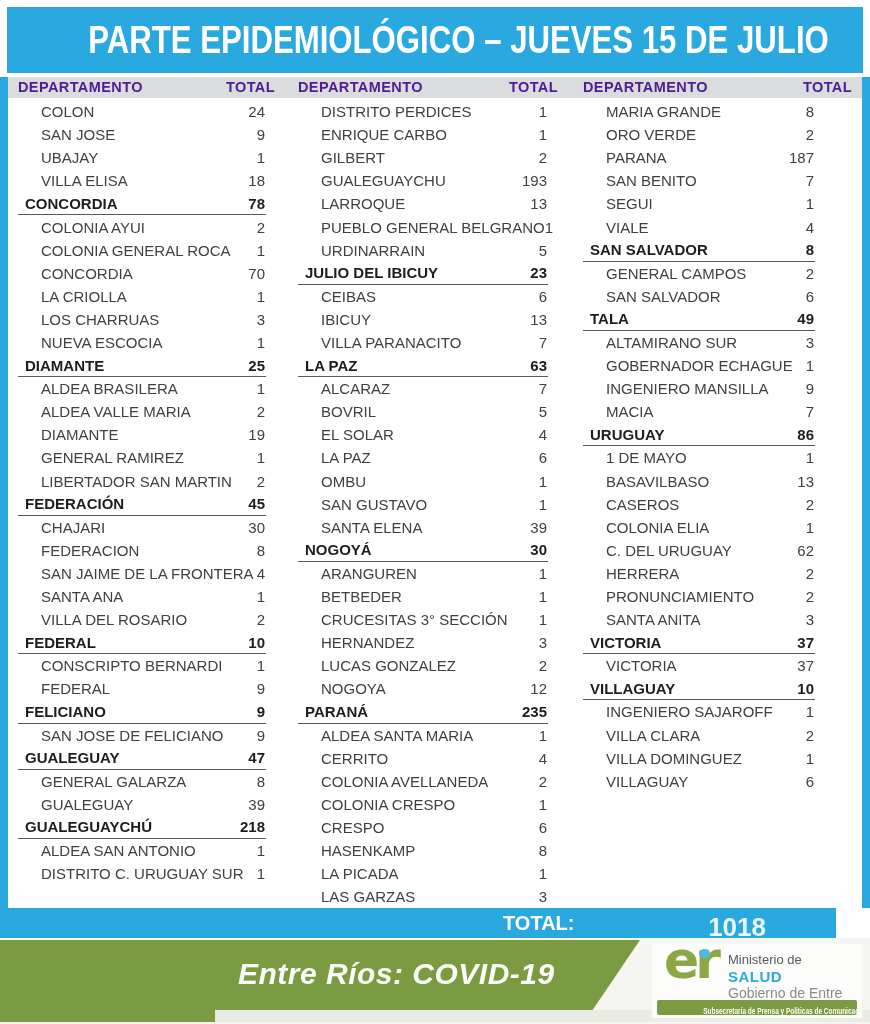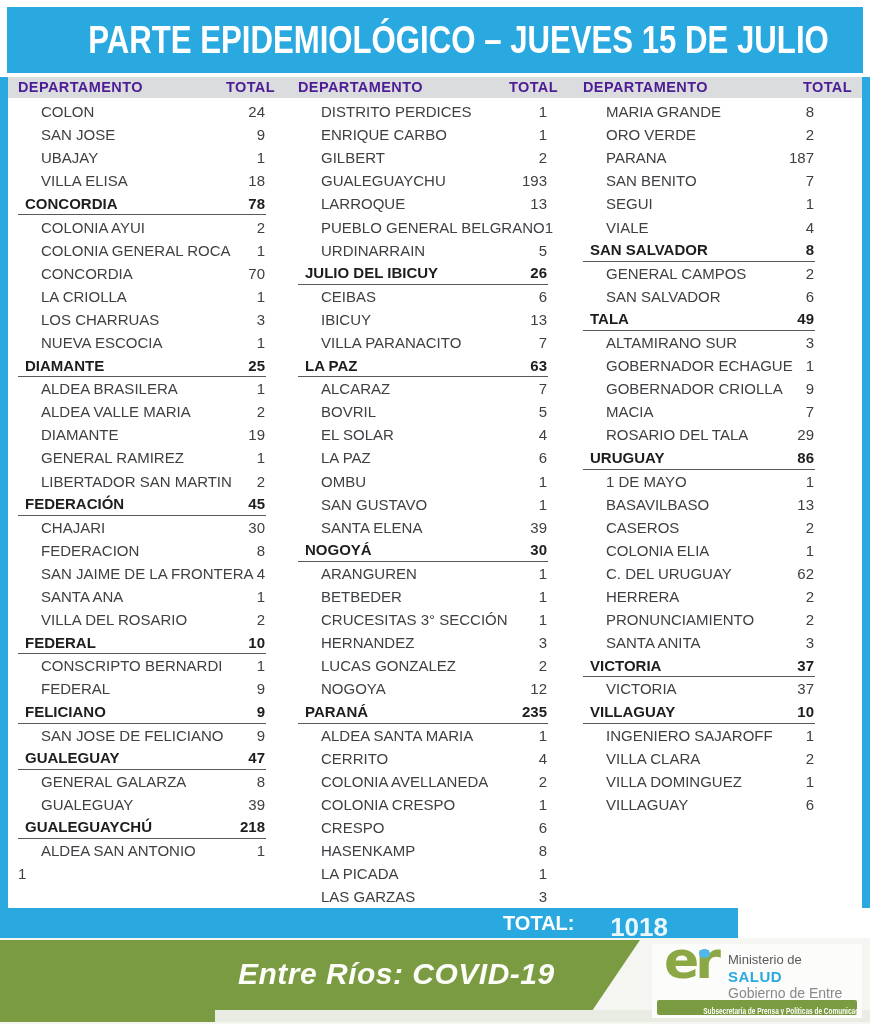--- a/index.html
+++ b/index.html
@@ -39,21 +39,21 @@
   .tcol3{left:575px;width:232px;}
   .row{
     height:23.1px;display:flex;justify-content:space-between;align-items:center;
     font-size:15px;color:#3F4043;box-sizing:border-box;white-space:nowrap;
   }
   .row.dept{font-weight:bold;color:#1D1D1F;border-bottom:1.6px solid #58595B;}
   .row.dept .rname{padding-left:7px;}
   .row.loc .rname{padding-left:23px;}
   .rval{padding-right:1px;}
   
-  .totalbar{position:absolute;left:0;top:908px;width:738px;height:30px;background:#29A9E0;}
+  .totalbar{position:absolute;left:0;top:908px;width:836px;height:30px;background:#29A9E0;}
   .totalbar .lbl{position:absolute;left:503px;top:4px;color:#fff;font-size:20px;font-weight:bold;}
   .totalbar .val{position:absolute;right:70px;top:4px;color:#EAF7FD;font-size:26px;font-weight:bold;}
   
   .footer{position:absolute;left:0;top:938px;width:870px;height:86px;background:#F5F6F1;}
   .green-band{
     position:absolute;left:0;top:2px;width:640px;height:70px;background:#7A9B41;
     clip-path:polygon(0 0,100% 0,92.6% 100%,0 100%);
   }
   .green-tail{position:absolute;left:0;top:72px;width:215px;height:12px;background:#7A9B41;}
   .bottom-strip{position:absolute;left:215px;top:72px;right:0;height:12px;background:#E9ECE2;}
@@ -227,20 +227,21 @@
       </div>
       <div class="row dept">
         <span class="rname">GUALEGUAYCHÚ</span>
         <span class="rval">218</span>
       </div>
       <div class="row loc">
         <span class="rname">ALDEA SAN ANTONIO</span>
         <span class="rval">1</span>
       </div>
       <div class="row loc">
+        <span class="rname">DISTRITO C. URUGUAY SUR</span>
         <span class="rval">1</span>
       </div>
     </div>
   <div class="tcol tcol2">
       <div class="row loc">
         <span class="rname">DISTRITO PERDICES</span>
         <span class="rval">1</span>
       </div>
       <div class="row loc">
         <span class="rname">ENRIQUE CARBO</span>
@@ -261,21 +262,21 @@
       <div class="row loc">
         <span class="rname">PUEBLO GENERAL BELGRANO</span>
         <span class="rval">1</span>
       </div>
       <div class="row loc">
         <span class="rname">URDINARRAIN</span>
         <span class="rval">5</span>
       </div>
       <div class="row dept">
         <span class="rname">JULIO DEL IBICUY</span>
-        <span class="rval">26</span>
+        <span class="rval">23</span>
       </div>
       <div class="row loc">
         <span class="rname">CEIBAS</span>
         <span class="rval">6</span>
       </div>
       <div class="row loc">
         <span class="rname">IBICUY</span>
         <span class="rval">13</span>
       </div>
       <div class="row loc">
@@ -422,30 +423,26 @@
       </div>
       <div class="row loc">
         <span class="rname">ALTAMIRANO SUR</span>
         <span class="rval">3</span>
       </div>
       <div class="row loc">
         <span class="rname">GOBERNADOR ECHAGUE</span>
         <span class="rval">1</span>
       </div>
       <div class="row loc">
-        <span class="rname">GOBERNADOR CRIOLLA</span>
+        <span class="rname">INGENIERO MANSILLA</span>
         <span class="rval">9</span>
       </div>
       <div class="row loc">
         <span class="rname">MACIA</span>
         <span class="rval">7</span>
-      </div>
-      <div class="row loc">
-        <span class="rname">ROSARIO DEL TALA</span>
-        <span class="rval">29</span>
       </div>
       <div class="row dept">
         <span class="rname">URUGUAY</span>
         <span class="rval">86</span>
       </div>
       <div class="row loc">
         <span class="rname">1 DE MAYO</span>
         <span class="rval">1</span>
       </div>
       <div class="row loc">

